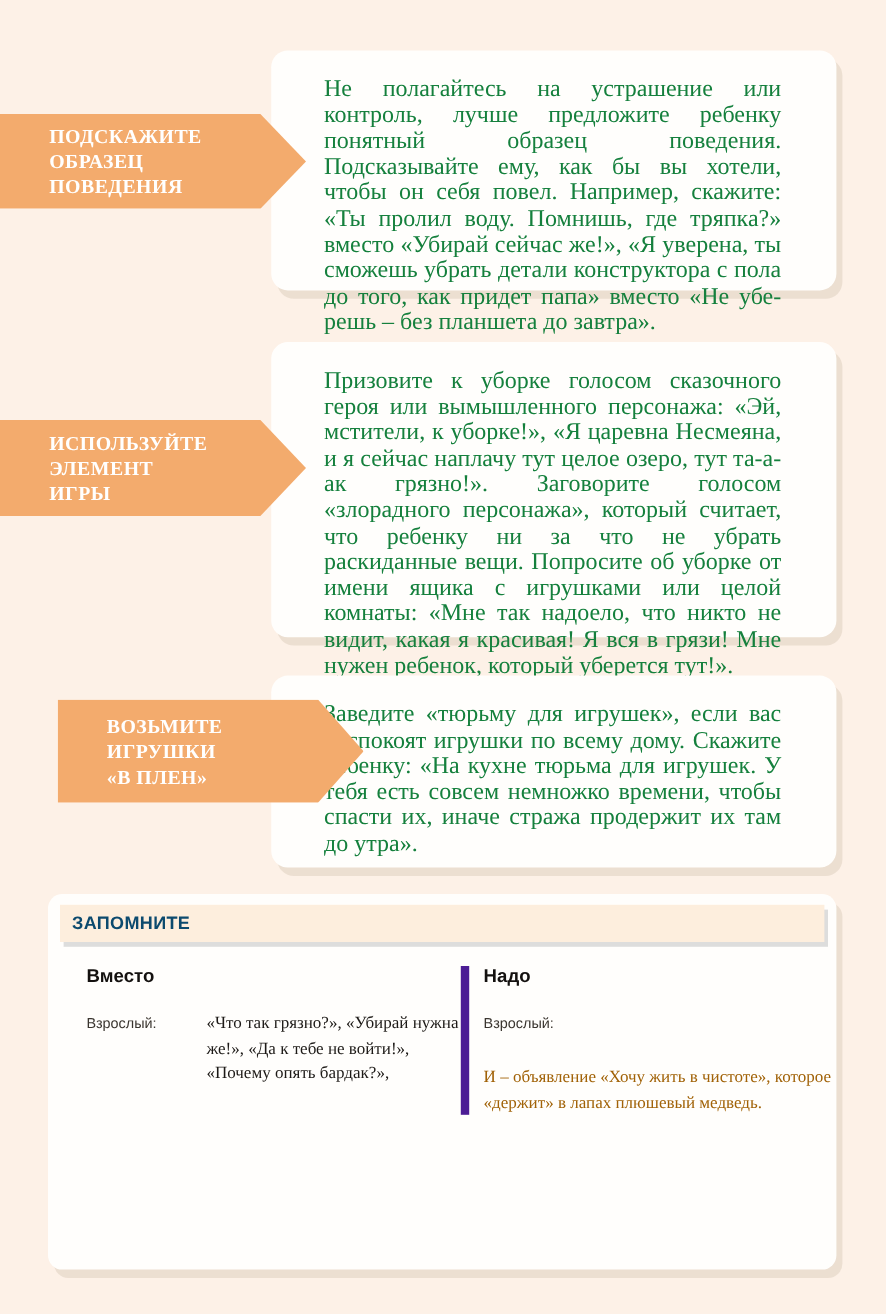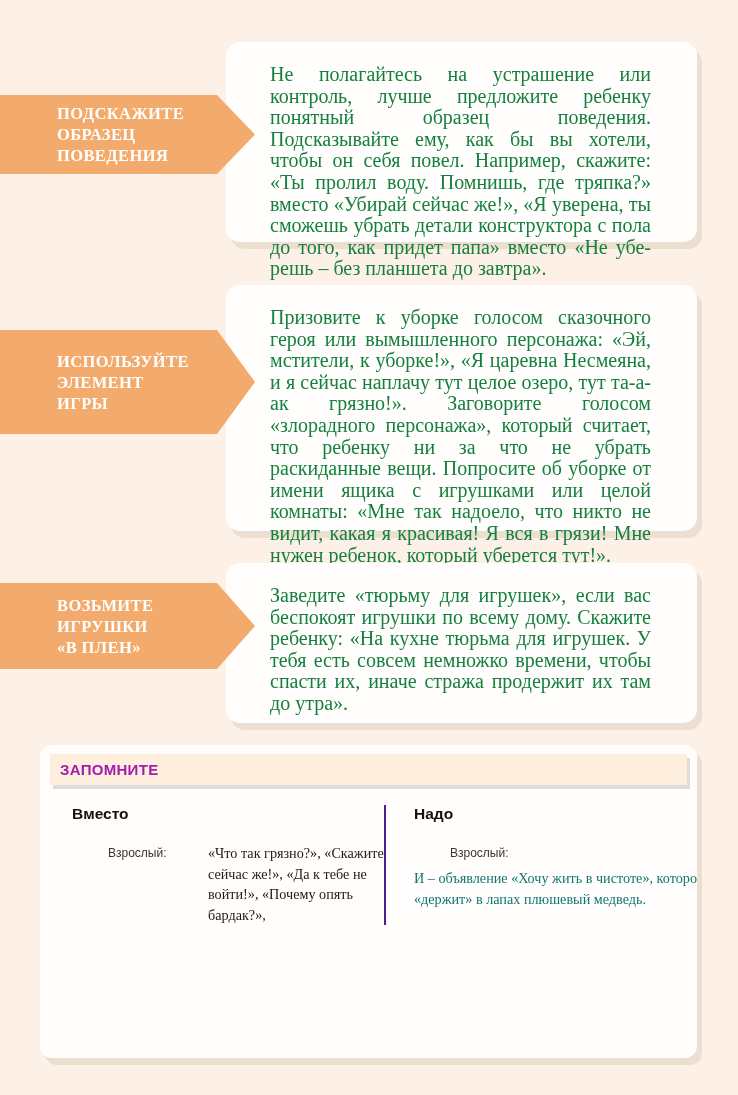--- a/index.html
+++ b/index.html
@@ -54,21 +54,21 @@
     left: 0;
     color: #ffffff;
     font-family: "Liberation Serif", serif;
     font-weight: bold;
     font-size: 16.5px;
     line-height: 21px;
     letter-spacing: 0.4px;
     text-transform: uppercase;
     display: flex;
     align-items: center;
-    padding-left: 57px;
+    padding-left: 41px;
     box-sizing: border-box;
     background: #f3ab6d;
     -webkit-clip-path: polygon(0 0, calc(100% - 38px) 0, 100% 50%, calc(100% - 38px) 100%, 0 100%);
     clip-path: polygon(0 0, calc(100% - 38px) 0, 100% 50%, calc(100% - 38px) 100%, 0 100%);
   }
 
   .tip-tag span { display: block; }
 
   
   .remember-card {
@@ -92,57 +92,56 @@
     height: 31px;
     background: #fdeedd;
     box-shadow: 3px 4px 0 0 rgba(210, 210, 210, 0.75);
   }
 
   .remember-header-label {
     font-family: "Liberation Sans", sans-serif;
     font-weight: bold;
     font-size: 15px;
     letter-spacing: 0.3px;
-    color: #a21caf;
+    color: #0c4a6e;
     line-height: 31px;
     padding-left: 10px;
   }
 
   .remember-columns {
     position: absolute;
     left: 16px;
     top: 60px;
     width: 657px;
     display: flex;
   }
 
   .remember-col {
     width: 328px;
     box-sizing: border-box;
     padding-left: 16px;
     position: relative;
   }
 
   .remember-col.right {
-    border-left: 2px solid #4c1d95;
-    padding-left: 28px;
+    border-left: 7px solid #4c1d95;
+    padding-left: 12px;
   }
 
   .remember-col-title {
     font-family: "Liberation Sans", sans-serif;
     font-weight: bold;
     font-size: 15.5px;
     color: #14110f;
     margin: 0 0 20px 0;
   }
 
   .remember-row {
     display: flex;
     align-items: flex-start;
-    margin-left: 36px;
   }
 
   .remember-speaker {
     font-family: "Liberation Sans", sans-serif;
     font-size: 12px;
     color: #3a352f;
     width: 100px;
     flex: 0 0 100px;
     padding-top: 3px;
   }
@@ -151,22 +150,22 @@
     font-family: "Liberation Serif", serif;
     font-size: 14.2px;
     line-height: 20.5px;
     color: #1d1a17;
   }
 
   .remember-note {
     font-family: "Liberation Serif", serif;
     font-size: 14.2px;
     line-height: 20.5px;
-    color: #0f766e;
-    margin-top: 8px;
+    color: #a16207;
+    margin-top: 28px;
   }
 </style>
 </head>
 <body>
 
 <div class="page">
 
   <div class="tip-block" style="top:0;">
     <div class="tip-card" style="top:42px;height:200px;">
       <div class="tip-card-text">Не полагайтесь на устрашение или контроль, луч­ше предложите ребенку понятный образец поведе­ния. Подсказывайте ему, как бы вы хотели, чтобы он себя повел. Например, скажите: «Ты пролил воду. Помнишь, где тряпка?» вместо «Убирай сейчас же!», «Я уверена, ты сможешь убрать детали конструктора с пола до того, как придет папа» вместо «Не убе­решь – без планшета до завтра».</div>
@@ -177,55 +176,55 @@
         <span>образец</span>
         <span>поведения</span>
       </div>
     </div>
   </div>
 
   <div class="tip-block" style="top:0;">
     <div class="tip-card" style="top:285px;height:246px;">
       <div class="tip-card-text">Призовите к уборке голосом сказочного героя или вымышленного персонажа: «Эй, мстители, к убор­ке!», «Я царевна Несмеяна, и я сейчас наплачу тут целое озеро, тут та-а-ак грязно!». Заговорите голосом «злорадного персонажа», который считает, что ребен­ку ни за что не убрать раскиданные вещи. Попросите об уборке от имени ящика с игрушками или целой комнаты: «Мне так надоело, что никто не видит, какая я красивая! Я вся в грязи! Мне нужен ребенок, который уберется тут!».</div>
     </div>
-    <div class="tip-tag" style="top:330px;width:255px;height:104px;">
+    <div class="tip-tag" style="top:350px;width:255px;height:80px;">
       <div>
         <span>Используйте</span>
         <span>элемент</span>
         <span>игры</span>
       </div>
     </div>
   </div>
 
   <div class="tip-block" style="top:0;">
     <div class="tip-card" style="top:563px;height:160px;">
       <div class="tip-card-text">Заведите «тюрьму для игрушек», если вас беспокоят игрушки по всему дому. Скажите ребенку: «На кухне тюрьма для игрушек. У тебя есть совсем немножко времени, чтобы спасти их, иначе стража продержит их там до утра».</div>
     </div>
-    <div class="tip-tag" style="top:583px;width:255px;height:86px;">
+    <div class="tip-tag" style="top:583px;width:255px;height:86px;margin-left:48px;">
       <div>
         <span>Возьмите</span>
         <span>игрушки</span>
         <span>«в плен»</span>
       </div>
     </div>
   </div>
 
   <div class="remember-card">
 
     <div class="remember-header">
       <div class="remember-header-label">ЗАПОМНИТЕ</div>
     </div>
 
     <div class="remember-columns">
 
       <div class="remember-col left">
         <div class="remember-col-title">Вместо</div>
         <div class="remember-row">
           <div class="remember-speaker">Взрослый:</div>
-          <div class="remember-quote">«Что так грязно?», «Скажите сейчас же!», «Да к тебе не войти!», «Почему опять бардак?»,</div>
+          <div class="remember-quote">«Что так грязно?», «Убирай нужна же!», «Да к тебе не войти!», «Почему опять бардак?»,</div>
         </div>
       </div>
 
       <div class="remember-col right">
         <div class="remember-col-title">Надо</div>
         <div class="remember-row">
           <div class="remember-speaker">Взрослый:</div>
         </div>
         <div class="remember-note">И – объявление «Хочу жить в чистоте», которое «держит» в лапах плюшевый медведь.</div>
       </div>

